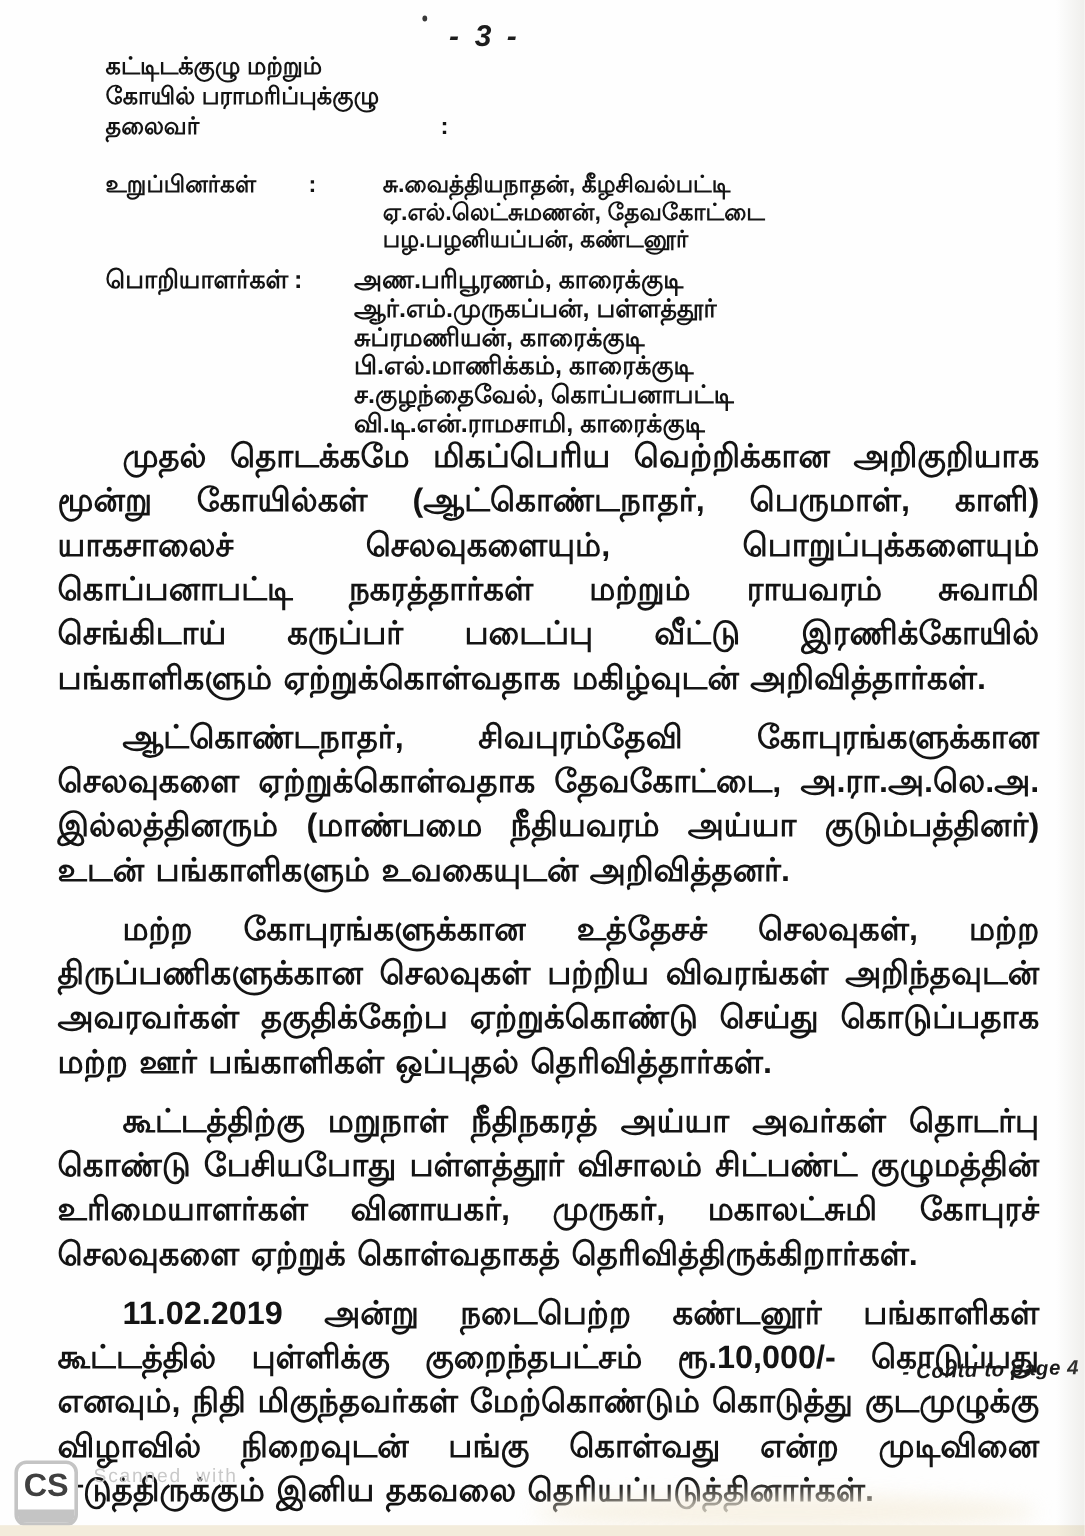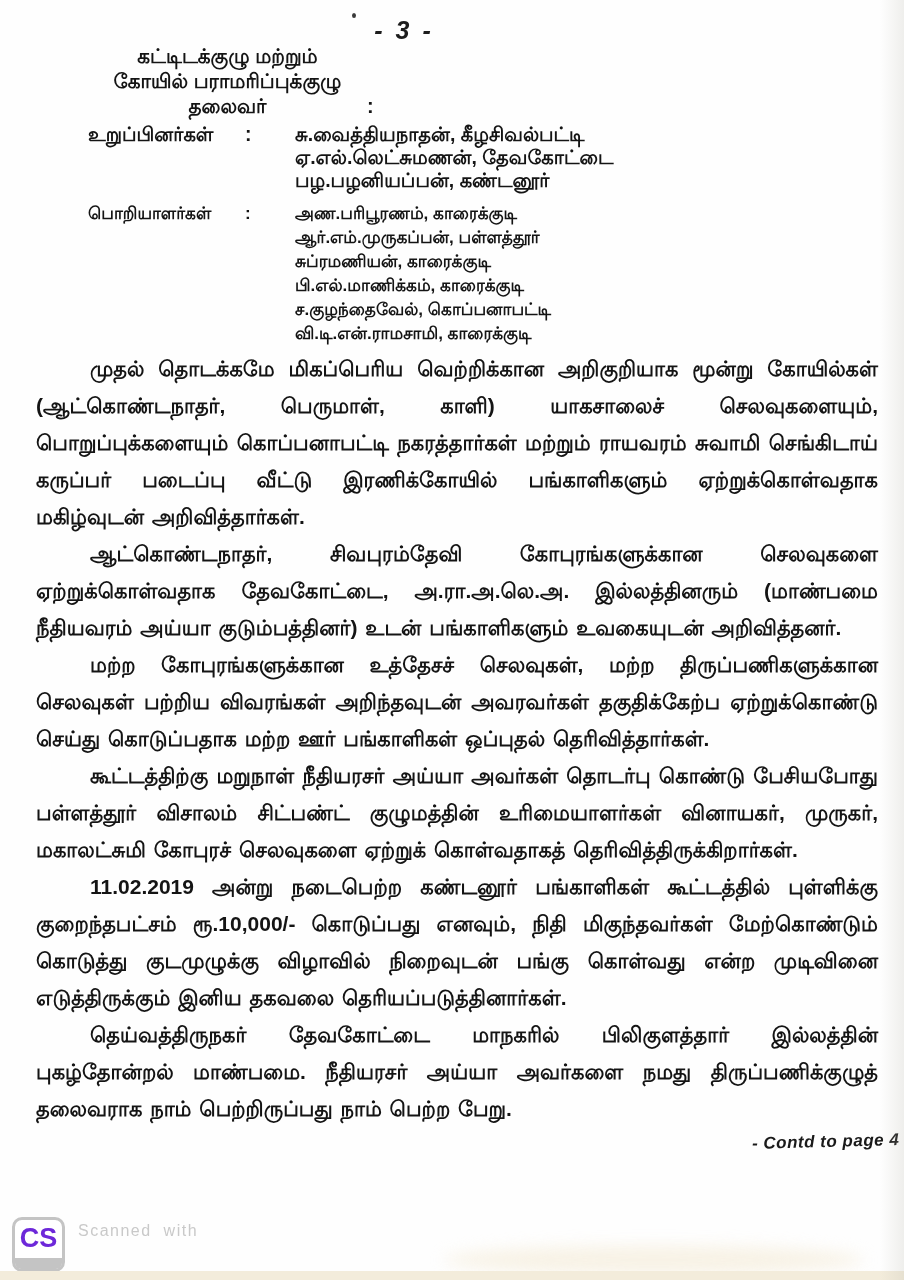--- a/index.html
+++ b/index.html
@@ -21,32 +21,32 @@
     letter-spacing:3px;color:#1d1d1d;
   }
 
   
   .committee{position:absolute;left:88px;top:44px;width:790px;}
   .c-row{display:flex;font-weight:700;color:#141414;}
   .c-row .c-labels{flex:none;}
   .c-row .c-colon{flex:none;font-weight:700;}
   .c-row .c-values{flex:1;}
   .r1{align-items:flex-end;font-size:20px;line-height:25px;}
-  .r1 .c-labels{width:279px;text-align:center;}
+  .r1 .c-labels{width:279px;}
   .r1 .c-colon{width:86px;}
-  .r2{margin-top:4px;font-size:19.5px;line-height:23px;align-items:flex-start;}
-  .r3{margin-top:10px;font-size:17px;line-height:24px;align-items:flex-start;}
+  .r2{margin-top:24px;font-size:19.5px;line-height:23px;align-items:flex-start;gap:12px;}
+  .r3{margin-top:10px;font-size:21px;line-height:24px;align-items:flex-start;}
   .r2 .c-labels,.r3 .c-labels{width:157px;}
   .r2 .c-colon,.r3 .c-colon{width:50px;}
 
   
   .body-text{position:absolute;left:36px;top:350px;width:842px;}
   .body-text p{
-    margin:0;
-    font-size:21px;line-height:37px;font-weight:600;
+    margin:12px;
+    font-size:27px;line-height:37px;font-weight:600;
     text-align:justify;text-indent:54px;
     color:#141414;
     word-spacing:2px;
   }
 
   
   .contd-note{
     position:absolute;left:752px;top:1132px;
     font-size:17px;font-style:italic;font-weight:700;
     color:#1a1a1a;white-space:nowrap;
@@ -57,21 +57,21 @@
   
   .cs-logo{
     position:absolute;left:12px;top:1217px;width:53px;height:55px;
     border:3px solid #c4c4c4;border-radius:10px;box-sizing:border-box;
     background:#ffffff;
   }
   .cs-logo .cs-letters{
     position:absolute;left:0;right:0;top:3px;
     text-align:center;
     font-size:27px;font-weight:700;letter-spacing:0px;
-    color:#6d28d9;
+    color:#404040;
   }
   .cs-logo .cs-strip{
     position:absolute;left:0;right:0;bottom:0;height:11px;
     background:#c4c4c4;border-radius:0 0 6px 6px;
   }
   .wm-text{
     position:absolute;left:78px;top:1216px;
     font-size:16px;line-height:29px;
     color:#c9c9c9;letter-spacing:1.5px;word-spacing:6px;
     font-weight:400;
@@ -143,21 +143,21 @@
         <div>வி.டி.என்.ராமசாமி, காரைக்குடி</div>
       </div>
     </div>
 
   </div>
 
   <div class="body-text">
     <p>முதல் தொடக்கமே மிகப்பெரிய வெற்றிக்கான அறிகுறியாக மூன்று கோயில்கள் (ஆட்கொண்டநாதர், பெருமாள், காளி) யாகசாலைச் செலவுகளையும், பொறுப்புக்களையும் கொப்பனாபட்டி நகரத்தார்கள் மற்றும் ராயவரம் சுவாமி செங்கிடாய் கருப்பர் படைப்பு வீட்டு இரணிக்கோயில் பங்காளிகளும் ஏற்றுக்கொள்வதாக மகிழ்வுடன் அறிவித்தார்கள்.</p>
     <p>ஆட்கொண்டநாதர், சிவபுரம்தேவி கோபுரங்களுக்கான செலவுகளை ஏற்றுக்கொள்வதாக தேவகோட்டை, அ.ரா.அ.லெ.அ. இல்லத்தினரும் (மாண்பமை நீதியவரம் அய்யா குடும்பத்தினர்) உடன் பங்காளிகளும் உவகையுடன் அறிவித்தனர்.</p>
     <p>மற்ற கோபுரங்களுக்கான உத்தேசச் செலவுகள், மற்ற திருப்பணிகளுக்கான செலவுகள் பற்றிய விவரங்கள் அறிந்தவுடன் அவரவர்கள் தகுதிக்கேற்ப ஏற்றுக்கொண்டு செய்து கொடுப்பதாக மற்ற ஊர் பங்காளிகள் ஒப்புதல் தெரிவித்தார்கள்.</p>
-    <p>கூட்டத்திற்கு மறுநாள் நீதியரசர் அய்யா அவர்கள் தொடர்பு கொண்டு பேசியபோது பள்ளத்தூர் விசாலம் சிட்பண்ட் குழுமத்தின் உரிமையாளர்கள் வினாயகர், முருகர், மகாலட்சுமி கோபுரச் செலவுகளை ஏற்றுக் கொள்வதாகத் தெரிவித்திருக்கிறார்கள்.</p>
+    <p>கூட்டத்திற்கு மறுநாள் நீதிநகரத் அய்யா அவர்கள் தொடர்பு கொண்டு பேசியபோது பள்ளத்தூர் விசாலம் சிட்பண்ட் குழுமத்தின் உரிமையாளர்கள் வினாயகர், முருகர், மகாலட்சுமி கோபுரச் செலவுகளை ஏற்றுக் கொள்வதாகத் தெரிவித்திருக்கிறார்கள்.</p>
     <p>11.02.2019 அன்று நடைபெற்ற கண்டனூர் பங்காளிகள் கூட்டத்தில் புள்ளிக்கு குறைந்தபட்சம் ரூ.10,000/- கொடுப்பது எனவும், நிதி மிகுந்தவர்கள் மேற்கொண்டும் கொடுத்து குடமுழுக்கு விழாவில் நிறைவுடன் பங்கு கொள்வது என்ற முடிவினை எடுத்திருக்கும் இனிய தகவலை தெரியப்படுத்தினார்கள்.</p>
     <p>தெய்வத்திருநகர் தேவகோட்டை மாநகரில் பிலிகுளத்தார் இல்லத்தின் புகழ்தோன்றல் மாண்பமை. நீதியரசர் அய்யா அவர்களை நமது திருப்பணிக்குழுத் தலைவராக நாம் பெற்றிருப்பது நாம் பெற்ற பேறு.</p>
   </div>
 
   <div class="contd-note">- Contd to page 4</div>
 
   <div class="cs-logo">
     <span class="cs-letters">CS</span>
     <span class="cs-strip"></span>
   </div>

